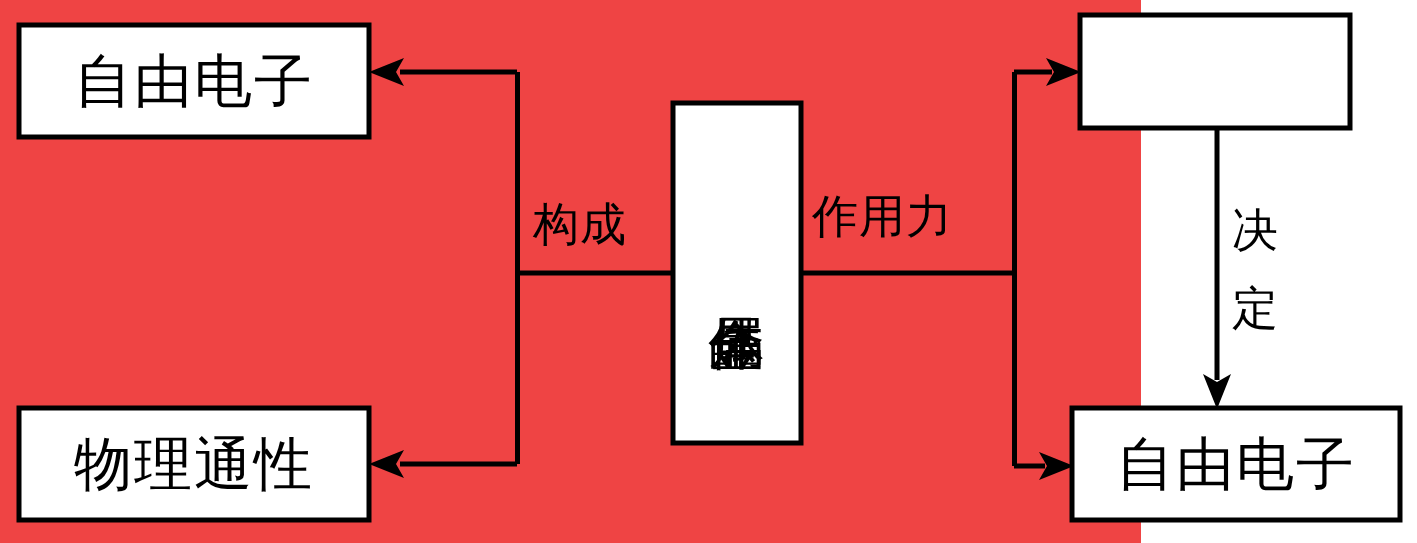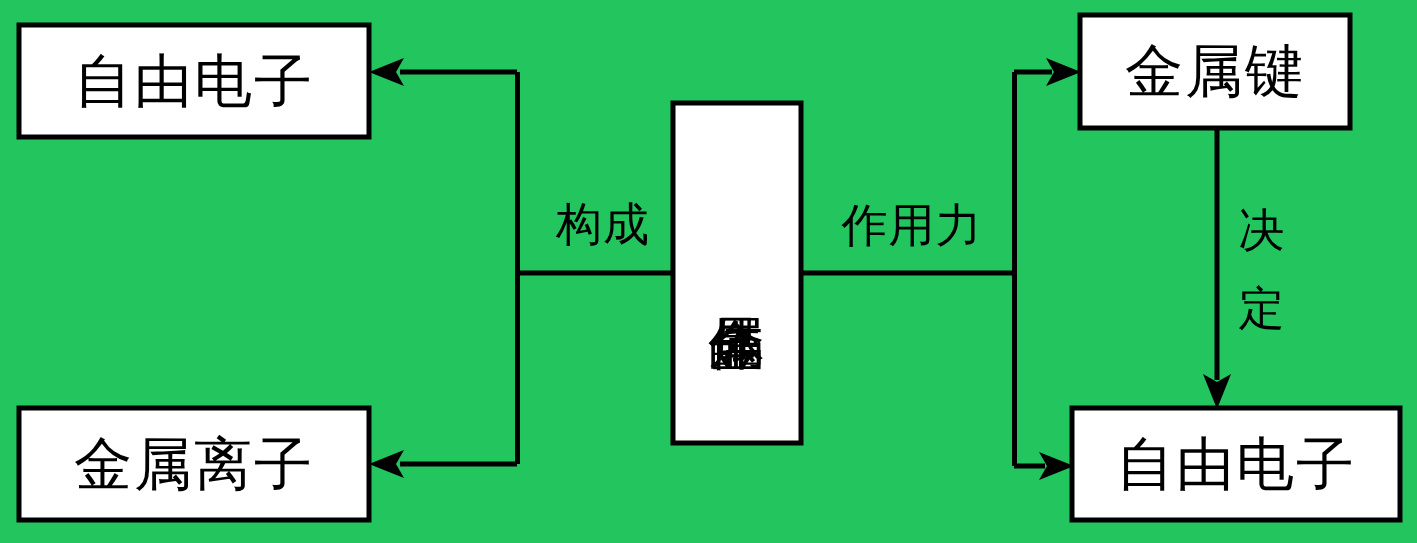--- a/index.html
+++ b/index.html
@@ -8,23 +8,23 @@
     background: #ffffff;
   }
   body {
     width: 1417px;
     height: 543px;
     font-family: "DejaVu Sans", sans-serif;
     overflow: hidden;
   }
   #diagram-root {
     position: relative;
-    width: 1417px;
+    width: 1141px;
     height: 543px;
-    background: #22c55e;
+    background: #ef4444;
   }
   svg.diagram-canvas {
     position: absolute;
     top: 0;
     left: 0;
     width: 1417px;
     height: 543px;
     display: block;
   }
   .node-box {
@@ -63,21 +63,20 @@
     line-height: 1;
   }
   .edge-label {
     position: absolute;
     color: #000000;
     font-family: "DejaVu Sans", sans-serif;
     font-size: 46px;
     line-height: 1.06;
     letter-spacing: 1px;
     white-space: pre-line;
-    text-align: center;
     pointer-events: none;
   }
   .edge-label.stacked {
     line-height: 1.12;
   }
 </style>
 </head>
 <body>
 
 <div id="diagram-root">
@@ -113,30 +112,29 @@
     <path class="connector" d="M 1014 466 L 1045 466"></path>
     <polygon class="arrow-head" points="1074,466 1039,452 1047,466 1039,480"></polygon>
 
     <path class="connector" d="M 1217 128 L 1217 380"></path>
     <polygon class="arrow-head" points="1217,409 1203,374 1217,382 1231,374"></polygon>
 
   </svg>
 
   <div class="node-label" style="left:19px; top:25px; width:350px; height:112px;">自由电子</div>
 
-  <div class="node-label" style="left:19px; top:408px; width:350px; height:112px;">金属离子</div>
+  <div class="node-label" style="left:19px; top:408px; width:350px; height:112px;">物理通性</div>
 
   <div class="node-label vertical" style="left:673px; top:103px; width:128px; height:340px;">金属晶体</div>
 
-  <div class="node-label" style="left:1080px; top:15px; width:270px; height:113px;">金属键</div>
 
   <div class="node-label" style="left:1072px; top:408px; width:328px; height:112px;">自由电子</div>
 
   <div class="edge-label" style="left:533px; top:200px; width:140px;">构成</div>
 
 
-  <div class="edge-label" style="left:812px; top:201px; width:200px;">作用力</div>
+  <div class="edge-label" style="left:812px; top:192px; width:200px;">作用力</div>
 
   <div class="edge-label stacked" style="left:1232px; top:205px; width:60px;">决</div>
 
   <div class="edge-label stacked" style="left:1232px; top:283px; width:60px;">定</div>
 
 </div>
 
 </body></html>

